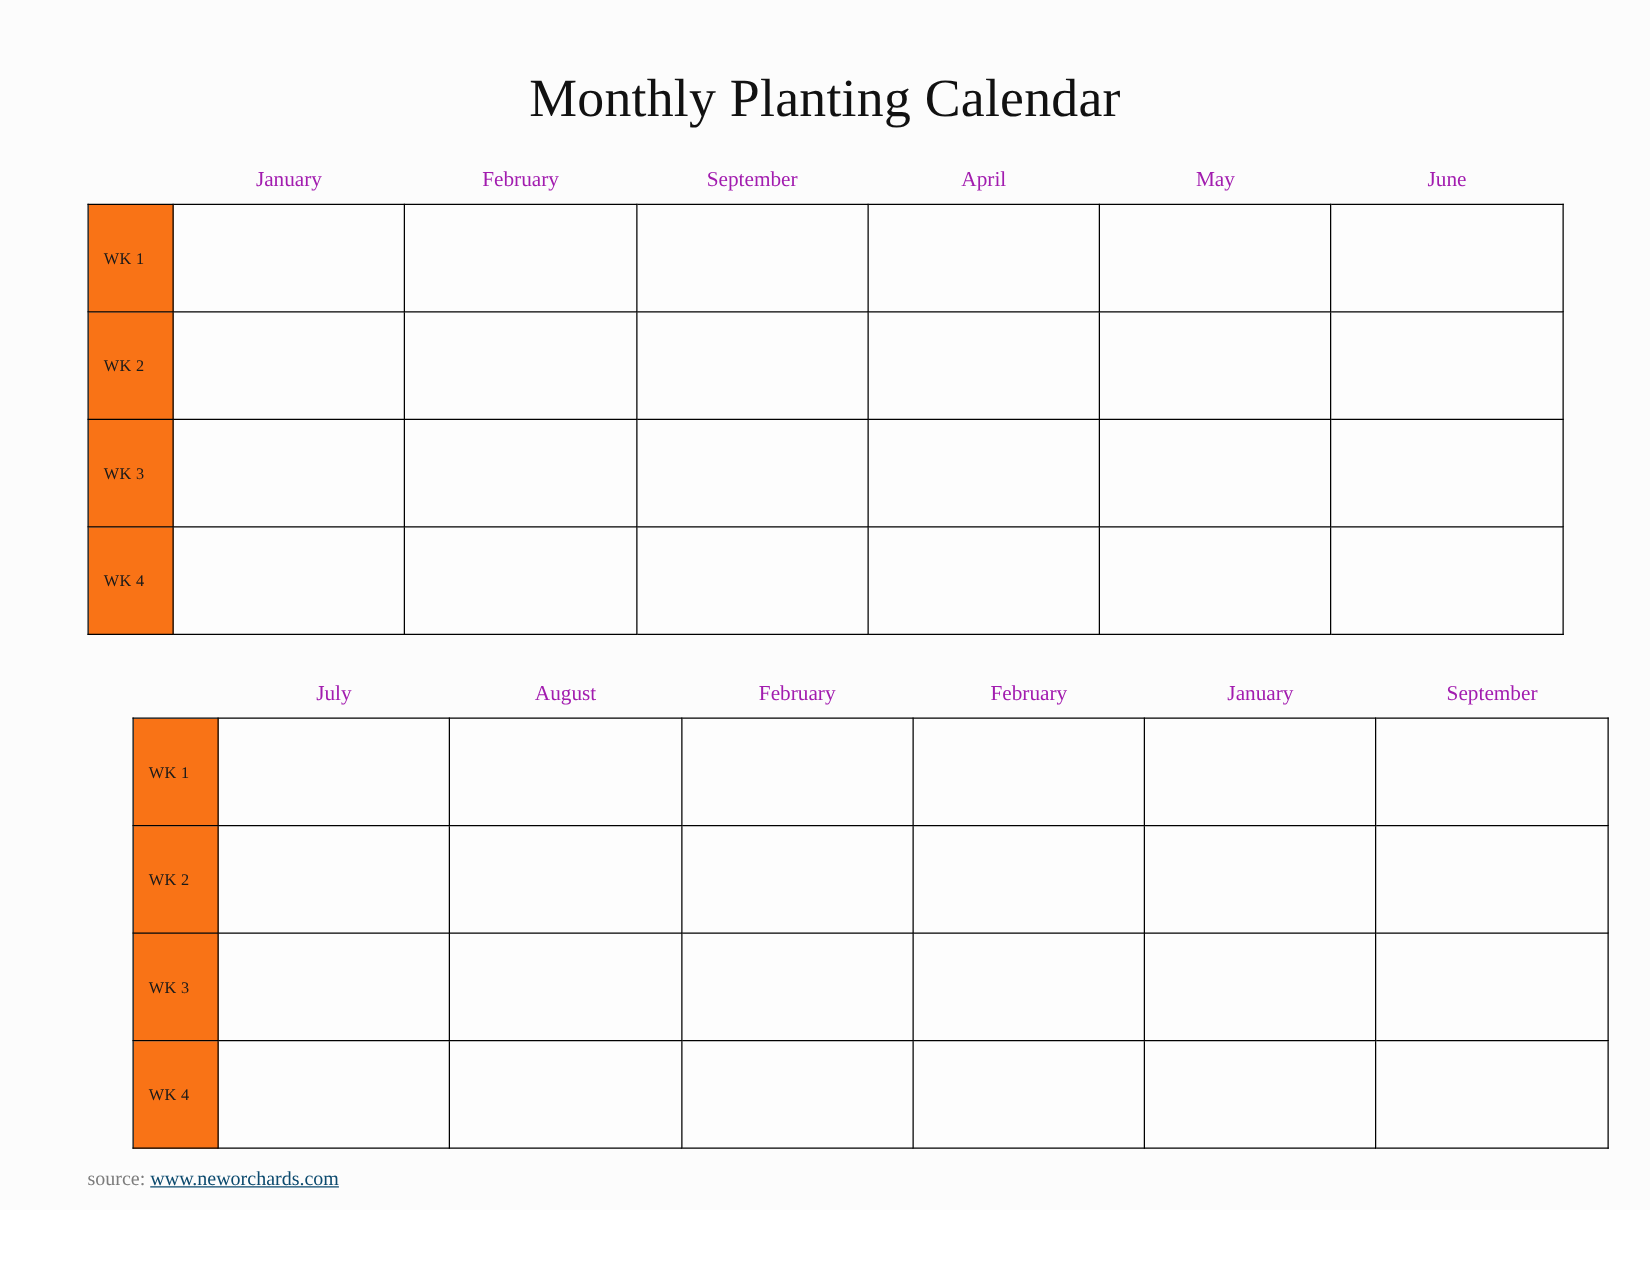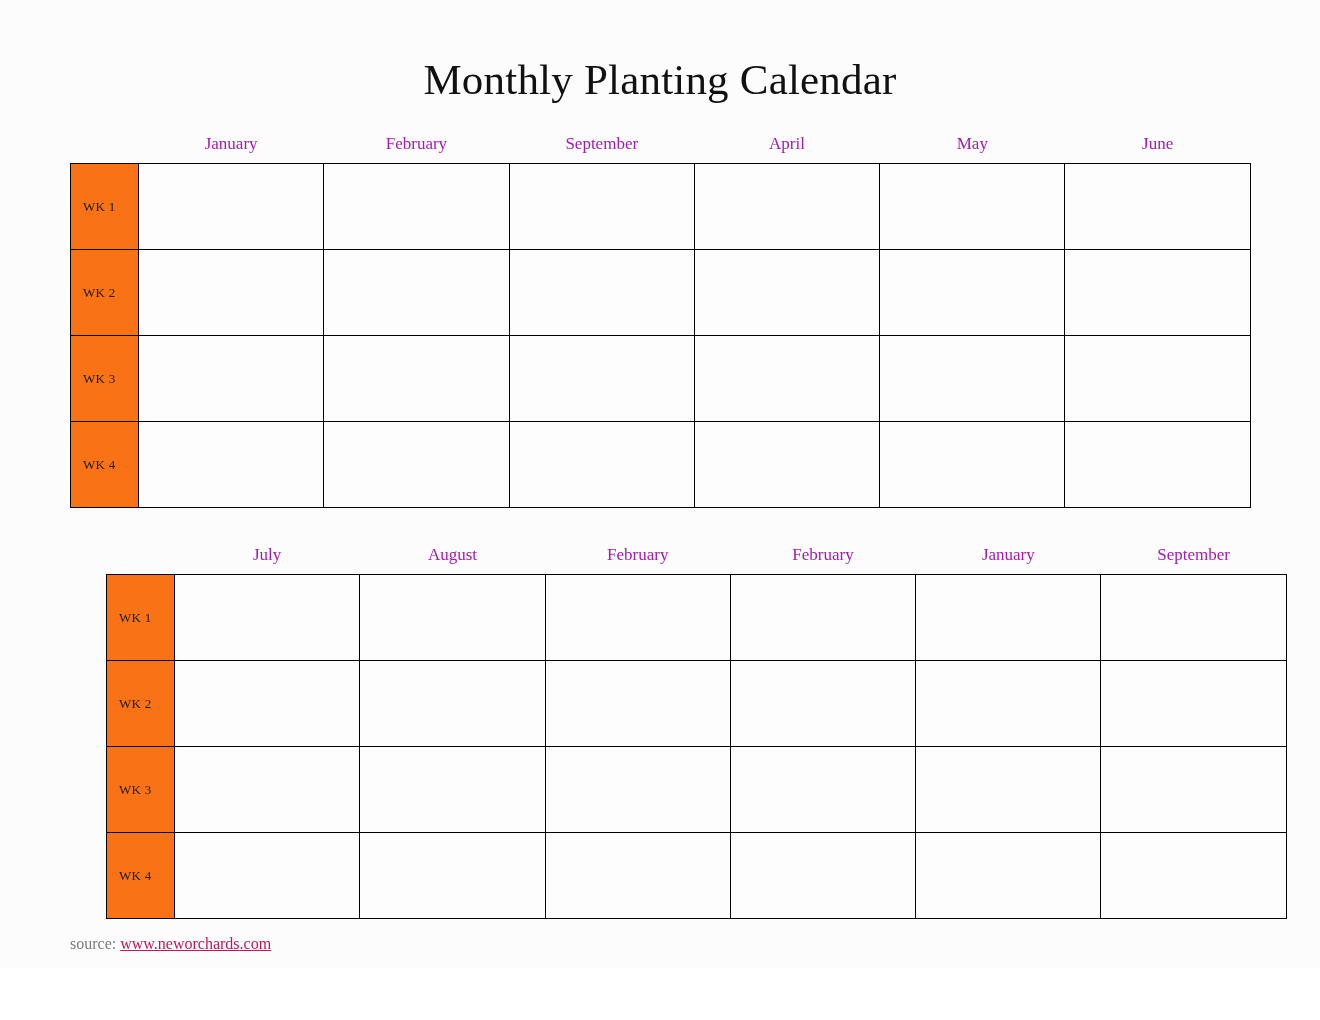--- a/index.html
+++ b/index.html
@@ -78,21 +78,21 @@
     background: #f97316;
   }
   .source {
     position: absolute;
     left: 70px;
     top: 935px;
     font-size: 16px;
     color: #7c7c7c;
   }
   .source a {
-    color: #be185d;
+    color: #0c4a6e;
     text-decoration: underline;
   }
 </style>
 </head>
 <body>
 
 <div class="page">
 
   <h1 class="title">Monthly Planting Calendar</h1>
 

